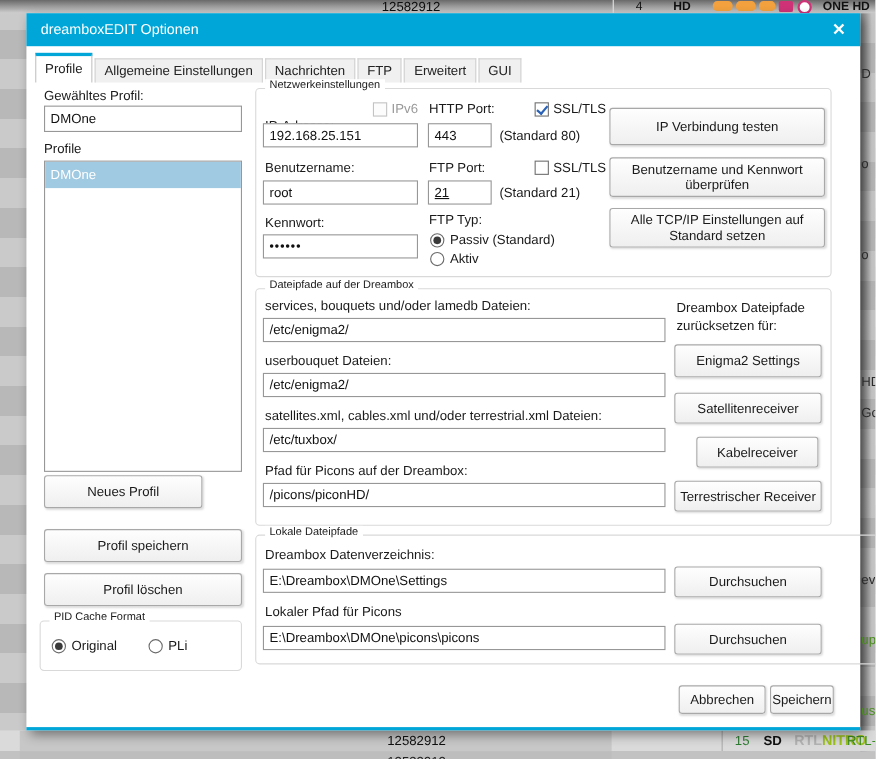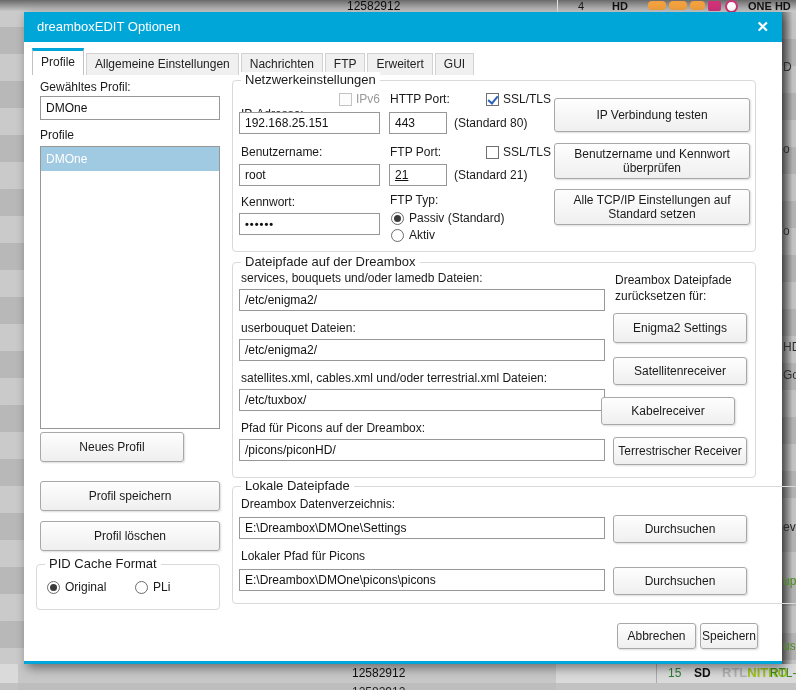--- a/index.html
+++ b/index.html
@@ -52,21 +52,21 @@
   .tab{background:#f0f0f0;border:1px solid #d2d2d2;border-bottom:none;padding:3px 8px 4px 8px;margin-right:2px;font-size:12px;color:#222;}
   .tab.active{background:#fff;border:1px solid #c2c2c2;border-bottom:none;border-top:3px solid #00a6d8;padding:4px 8px 6px 8px;}
 
   .lbl{position:absolute;font-size:12px;color:#1a1a1a;white-space:nowrap;}
   .lbl.gray{color:#9a9a9a;}
   input.tin{position:absolute;box-sizing:border-box;height:22px;border:1px solid #979797;background:#fff;
     font-family:"Liberation Sans",sans-serif;font-size:12px;color:#111;padding:0 5px;outline:none;}
   input.pwd{font-size:11px;font-weight:bold;letter-spacing:1px;}
 
   .grp{position:absolute;border:1px solid #d9d9d9;border-radius:4px;box-sizing:border-box;}
-  .grp-title{position:absolute;top:-9px;left:8px;background:#fff;padding:0 4px;font-size:13px;color:#1a1a1a;white-space:nowrap;}
+  .grp-title{position:absolute;top:-9px;left:8px;background:#fff;padding:0 4px;font-size:10px;color:#1a1a1a;white-space:nowrap;}
 
   .btn{position:absolute;display:flex;align-items:center;justify-content:center;text-align:center;box-sizing:border-box;
     background:linear-gradient(#fefefe,#efefef);border:1px solid #a8a8a8;border-radius:3px;
     box-shadow:1px 1px 2px rgba(0,0,0,.14);font-size:12px;color:#1a1a1a;line-height:1.2;cursor:default;}
 
   .listbox{position:absolute;box-sizing:border-box;background:#fff;border:1px solid #979797;overflow:hidden;}
   .list-item{height:24px;line-height:24px;padding-left:5px;font-size:12px;}
   .list-item.selected{background:#a0c9e2;color:#fff;}
 
   .cb{position:absolute;width:13px;height:13px;box-sizing:border-box;border:1px solid #707070;background:#fff;}
@@ -199,21 +199,21 @@
       <input class="tin" style="left: 6px; top: 76px; width: 366px;" value="/etc/enigma2/">
       <span class="lbl" style="left:8px;top:108px">satellites.xml, cables.xml und/oder terrestrial.xml Dateien:</span>
       <input class="tin" style="left: 6px; top: 126px; width: 366px;" value="/etc/tuxbox/">
       <span class="lbl" style="left:8px;top:158px">Pfad für Picons auf der Dreambox:</span>
       <input class="tin" style="left: 6px; top: 176px; width: 366px;" value="/picons/piconHD/">
 
       <span class="lbl" style="left:382px;top:10px">Dreambox Dateipfade</span>
       <span class="lbl" style="left:382px;top:26px">zurücksetzen für:</span>
       <div class="btn" style="left:380px;top:50px;width:134px;height:30px">Enigma2 Settings</div>
       <div class="btn" style="left:380px;top:94px;width:134px;height:28px">Satellitenreceiver</div>
-      <div class="btn" style="left:368px;top:134px;width:134px;height:28px">Kabelreceiver</div>
+      <div class="btn" style="left:400px;top:134px;width:111px;height:28px">Kabelreceiver</div>
       <div class="btn" style="left:380px;top:174px;width:134px;height:28px">Terrestrischer Receiver</div>
     </div>
 
     <div class="grp" style="left:208px;top:474px;width:572px;height:118px">
       <span class="grp-title">Lokale Dateipfade</span>
 
       <span class="lbl" style="left:8px;top:10px">Dreambox Datenverzeichnis:</span>
       <input class="tin" style="left: 6px; top: 30px; width: 366px;" value="E:\Dreambox\DMOne\Settings">
       <div class="btn" style="left:380px;top:28px;width:134px;height:28px">Durchsuchen</div>
 

